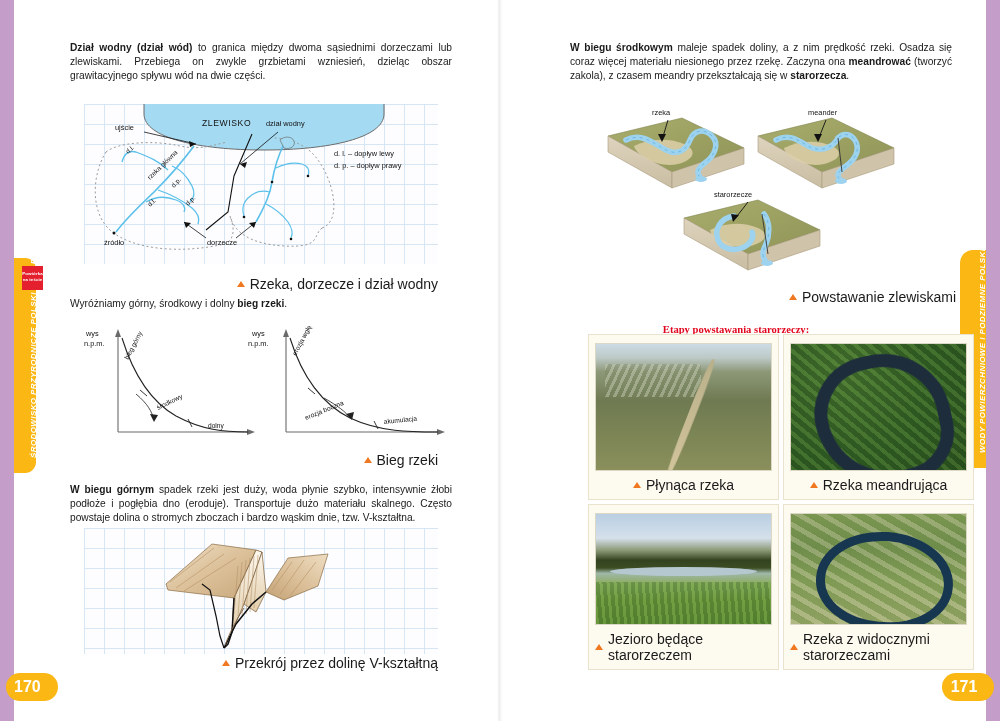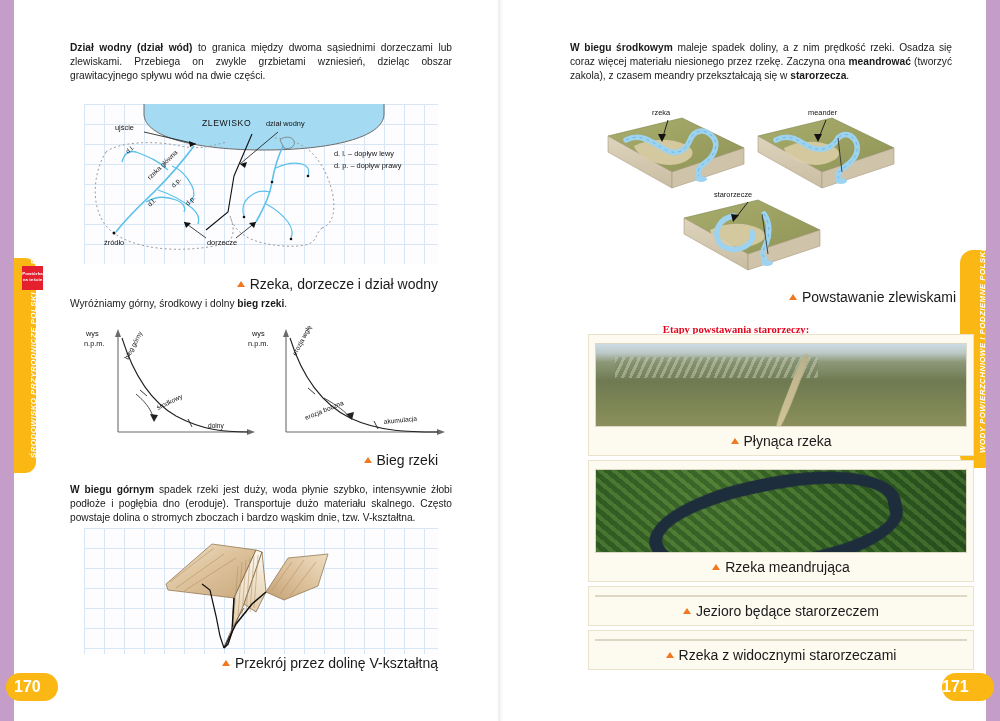--- a/index.html
+++ b/index.html
@@ -41,21 +41,21 @@
     letter-spacing:.1px;
   }
 
   
   .pagenum{
     position:absolute;bottom:20px;height:28px;width:44px;
     background:#fbb713;color:#fff;font-weight:bold;font-size:16px;
     display:flex;align-items:center;border-radius:14px;
   }
   .pagenum.left{left:6px;justify-content:flex-start;padding-left:8px;}
-  .pagenum.right{right:6px;justify-content:flex-start;padding-right:8px;}
+  .pagenum.right{right:6px;justify-content:center;padding-right:8px;}
 
   
   .col{position:absolute;}
   .ptext{
     font-size:10.2px;line-height:14px;color:#1a1a1a;text-align:justify;
     font-family:"Liberation Sans",sans-serif;
   }
   .ptext b{font-weight:bold;}
 
   
@@ -84,21 +84,21 @@
 
   
   .redhead{
     color:#e2071e;font-weight:bold;font-size:10.6px;text-align:center;
     font-family:"Liberation Serif",serif;
     margin-top:8px;
   }
 
   
   .photogrid{
-    position:absolute;display:grid;grid-template-columns:1fr;
+    position:absolute;display:grid;grid-template-columns:1fr 1fr;
     grid-template-rows:1fr 1fr;gap:4px;padding-left:32px;
   }
   .photocell{
     background:#fdfaef;border:1px solid #e9e2cd;
     display:flex;flex-direction:column;align-items:center;
     justify-content:flex-start;padding:8px 6px 6px;box-sizing:border-box;
   }
   .photo{width:100%;flex:1;border:1px solid #ddd7c6;box-sizing:border-box;}
   .photocap{margin-top:6px;}
 

